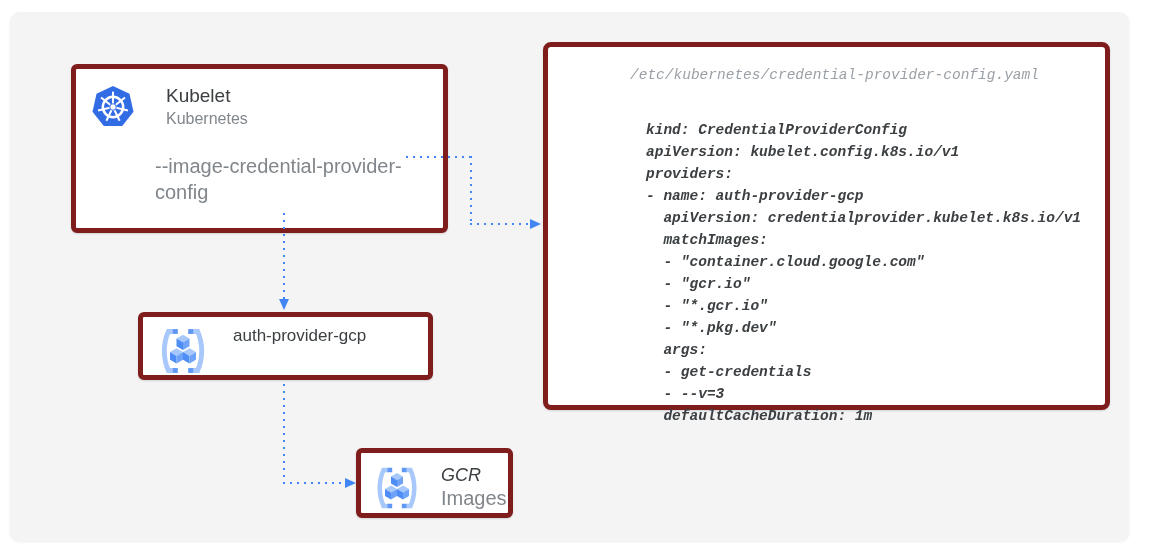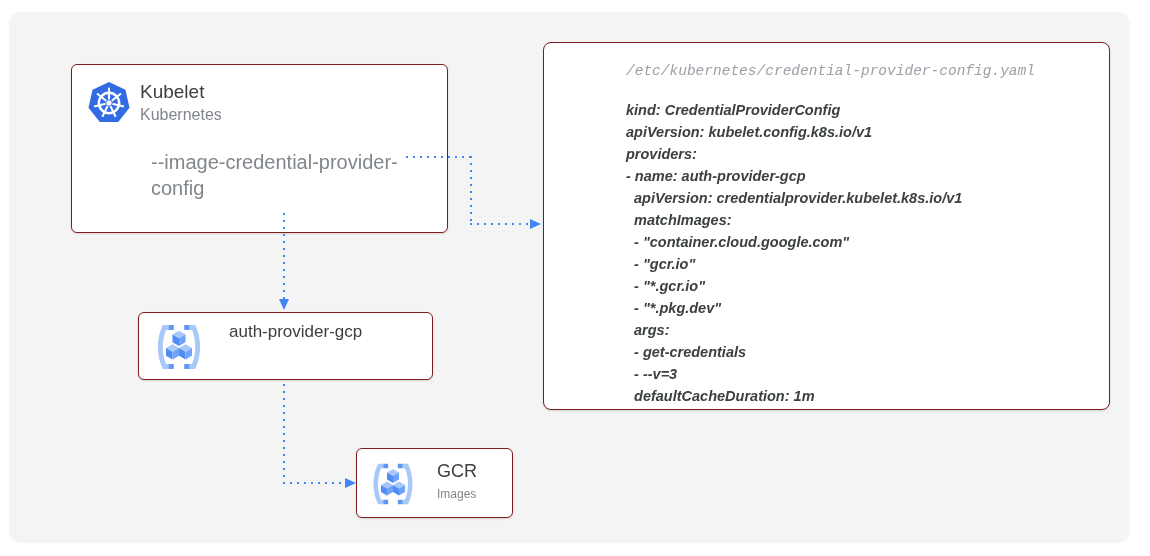--- a/index.html
+++ b/index.html
@@ -9,55 +9,55 @@
   .stage { position:relative; width:1150px; height:556px; background:#ffffff; overflow:hidden; }
 
   .canvas {
     position:absolute; left:10px; top:12px; width:1119px; height:529px;
     background:#F4F4F5; border-radius:10px;
     box-shadow:0 1px 3px rgba(0,0,0,.08);
   }
 
   .card {
     position:absolute; background:#ffffff;
-    border:1px solid #7f1d1d; border-radius:6px;
+    border:5px solid #7f1d1d; border-radius:6px;
     box-shadow:0 1px 2px rgba(60,64,67,.18);
   }
 
   
   .card-kubelet { left:71px; top:64px; width:377px; height:169px; }
   .node-head { position:absolute; display:flex; align-items:flex-start; }
-  .card-kubelet .node-head { left:14px; top:15px; gap:8px; }
+  .card-kubelet .node-head { left:14px; top:15px; gap:30px; }
   .icon-box { flex:0 0 auto; display:block; }
   .node-title { font-size:19px; line-height:24px; color:#3C4043; }
   .node-subtitle { font-size:16px; line-height:22px; color:#80868B; }
   .flags { position:absolute; left:79px; top:84px; font-size:20px; line-height:26px; color:#80868B; }
 
   
   .card-auth { left:138px; top:312px; width:295px; height:68px; }
   .card-auth .node-head { left:14px; top:8px; gap:24px; }
   .card-auth .node-title { font-size:17px; line-height:22px; }
   .card-auth .node-subtitle { font-size:15.5px; line-height:21px; }
 
   
   .card-gcr { left:356px; top:448px; width:157px; height:70px; }
   .card-gcr .node-head { left:12px; top:11px; gap:20px; }
-  .card-gcr .node-title { font-size:18px; line-height:23px; }
-  .card-gcr .node-subtitle { font-size:12px; line-height:22px; }
+  .card-gcr .node-title { font-size:18px; line-height:23px;font-style:italic; }
+  .card-gcr .node-subtitle { font-size:20px; line-height:22px; }
 
   
   .card-code { left:543px; top:42px; width:567px; height:368px; border-radius:8px; }
   .code-comment {
     position:absolute; left:82px; top:17px;
     font-family:"Liberation Mono", monospace; font-style:italic;
     font-size:14.5px; line-height:22px; color:#9AA0A6; white-space:pre;
   }
   .code-pre {
-    position:absolute; left:82px; top:56px; margin:0;
-    font-family:Liberation Sans, sans-serif; font-style:italic; font-weight:bold;
+    position:absolute; left:82px; top:56px; margin:16px;
+    font-family:Liberation Mono, monospace; font-style:italic; font-weight:bold;
     font-size:14.5px; line-height:22px; color:#3C4043; white-space:pre;
   }
 
   
   .dot-h { position:absolute; height:2px;
     background-image:repeating-linear-gradient(90deg, #4285F4 0 2px, transparent 2px 7px); }
   .dot-v { position:absolute; width:2px;
     background-image:repeating-linear-gradient(180deg, #4285F4 0 2px, transparent 2px 7px); }
   .head-right { position:absolute; width:0; height:0;
     border-top:5.5px solid transparent; border-bottom:5.5px solid transparent;

